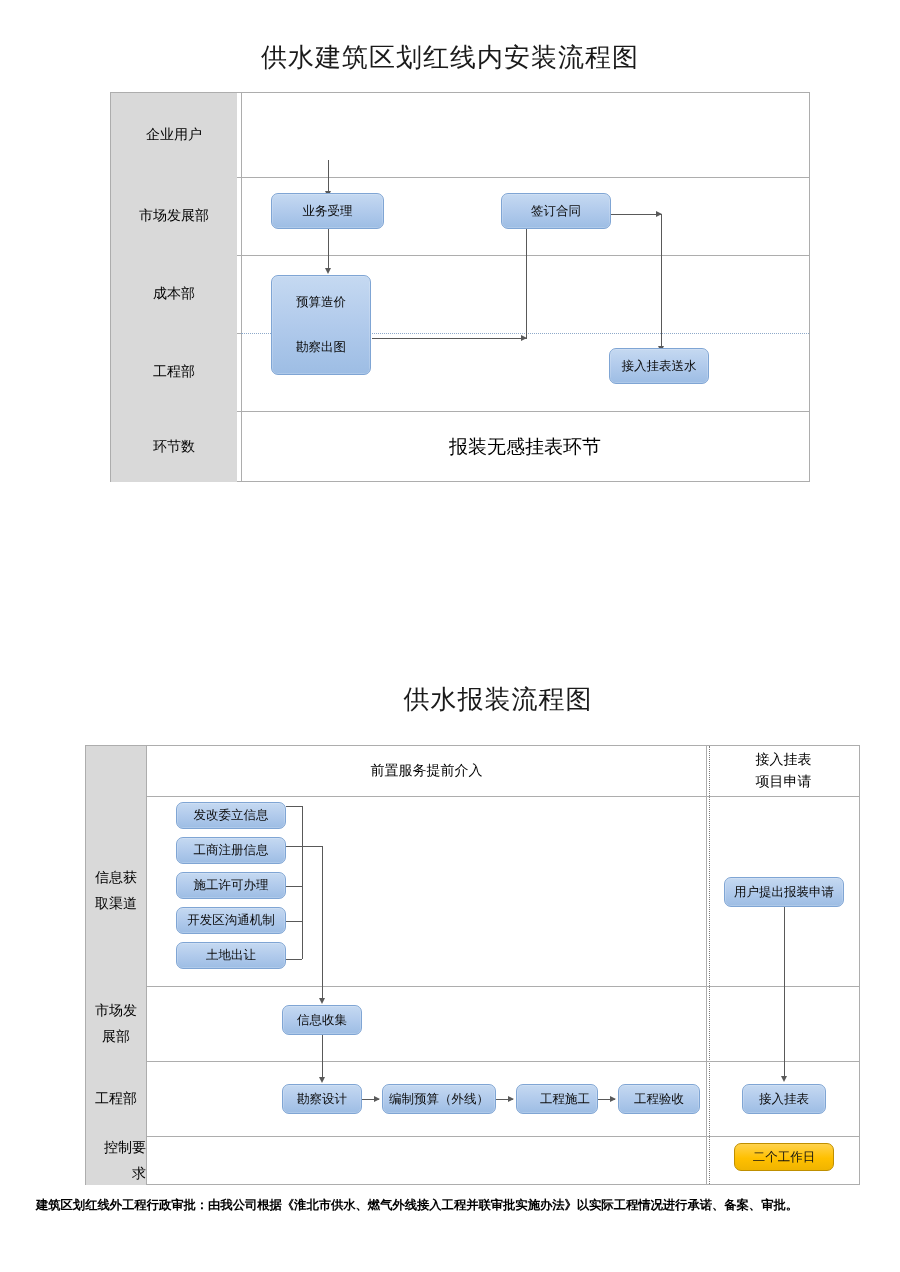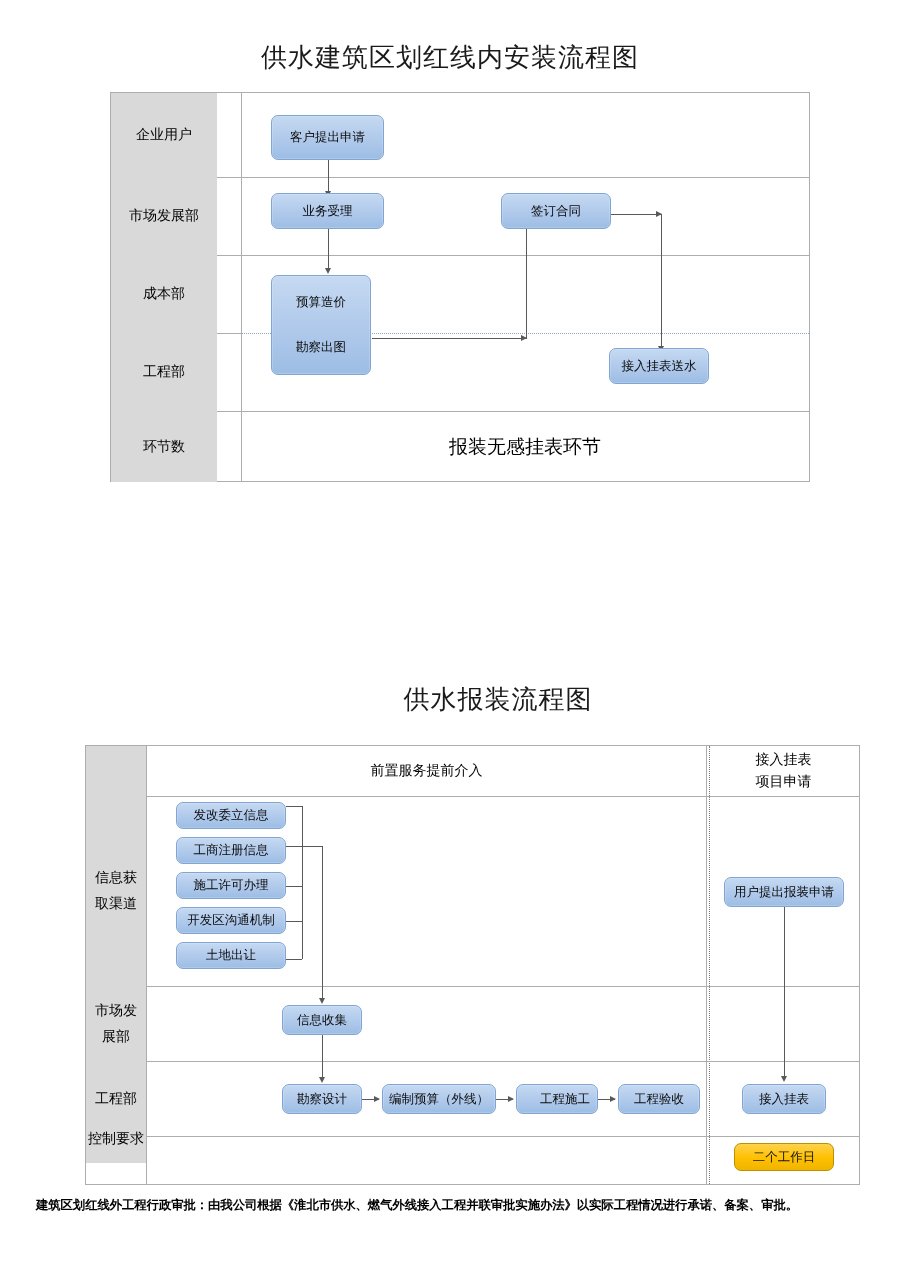--- a/index.html
+++ b/index.html
@@ -73,21 +73,21 @@
   .arrow-d{border-left:3.5px solid transparent;border-right:3.5px solid transparent;border-top:6px solid #595959;}
   .arrow-u{border-left:3.5px solid transparent;border-right:3.5px solid transparent;border-bottom:6px solid #595959;}
   .arrow-r{border-top:3.5px solid transparent;border-bottom:3.5px solid transparent;border-left:6px solid #595959;}
 
   
   #table-1{left:110px;top:92px;width:700px;height:390px;}
   #t1-col-split{position:absolute;left:130px;top:0;bottom:0;width:1px;background:#adadad;}
   .t1-rowline{position:absolute;left:0;right:0;height:1px;background:#adadad;}
   .t1-rowline.dotted{left:130px;background:none;border-top:1px dotted #8ea9c9;}
   .t1-label{
-    position:absolute;left:0;width:106px;
+    position:absolute;left:0;width:126px;
     display:flex;align-items:center;justify-content:center;
     background:#d9d9d9;text-align:right;font-size:14px;color:#000;
   }
 
   
   #table-2{left:85px;top:745px;width:775px;height:440px;}
   .t2-vline{position:absolute;top:0;bottom:0;width:1px;background:#adadad;}
   .t2-vdash{position:absolute;top:0;bottom:0;border-left:1px dotted #7a7a7a;}
   .t2-rowline{position:absolute;left:0;right:0;height:1px;background:#adadad;}
   .t2-label{
@@ -142,21 +142,20 @@
     <div class="hline" style="left:261px;top:245px;width:155px;"></div>
     <div class="arrow-r" style="left:410px;top:241.5px;"></div>
     <div class="vline" style="left:415px;top:128px;height:118px;"></div>
     <div class="arrow-u" style="left:412px;top:124px;"></div>
 
     <div class="hline" style="left:445px;top:121px;width:106px;"></div>
     <div class="arrow-r" style="left:545px;top:117.5px;"></div>
     <div class="vline" style="left:550px;top:121px;height:134px;"></div>
     <div class="arrow-d" style="left:547px;top:253px;"></div>
 
-    <div class="nbox" style="left:160px;top:22px;width:113px;height:45px;">客户提出申请</div>
 
     <div class="nbox" style="left:160px;top:100px;width:113px;height:36px;">业务受理</div>
 
     <div class="nbox" style="left:390px;top:100px;width:110px;height:36px;">签订合同</div>
 
     <div class="nbox split" style="left:160px;top:182px;width:100px;height:100px;">
       <span class="seg">预算造价</span>
       <span class="seg">勘察出图</span>
     </div>
 
@@ -187,21 +186,21 @@
 
     <div class="t2-label" style="top:50px;height:190px;flex-direction:column;">
       <span>信息获</span>
       <span>取渠道</span>
     </div>
     <div class="t2-label" style="top:240px;height:75px;flex-direction:column;">
       <span>市场发</span>
       <span>展部</span>
     </div>
     <div class="t2-label" style="top:315px;height:75px;">工程部</div>
-    <div class="t2-label" style="top:368px;height:49px;flex-direction:row;">
+    <div class="t2-label" style="top:390px;height:49px;flex-direction:column;align-items:flex-end;">
       <span>控制要</span>
       <span>求</span>
     </div>
 
     <div class="nbox" style="left:90px;top:56px;width:110px;height:27px;">发改委立信息</div>
     <div class="nbox" style="left:90px;top:91px;width:110px;height:27px;">工商注册信息</div>
     <div class="nbox" style="left:90px;top:126px;width:110px;height:27px;">施工许可办理</div>
     <div class="nbox" style="left:90px;top:161px;width:110px;height:27px;">开发区沟通机制</div>
     <div class="nbox" style="left:90px;top:196px;width:110px;height:27px;">土地出让</div>
 

